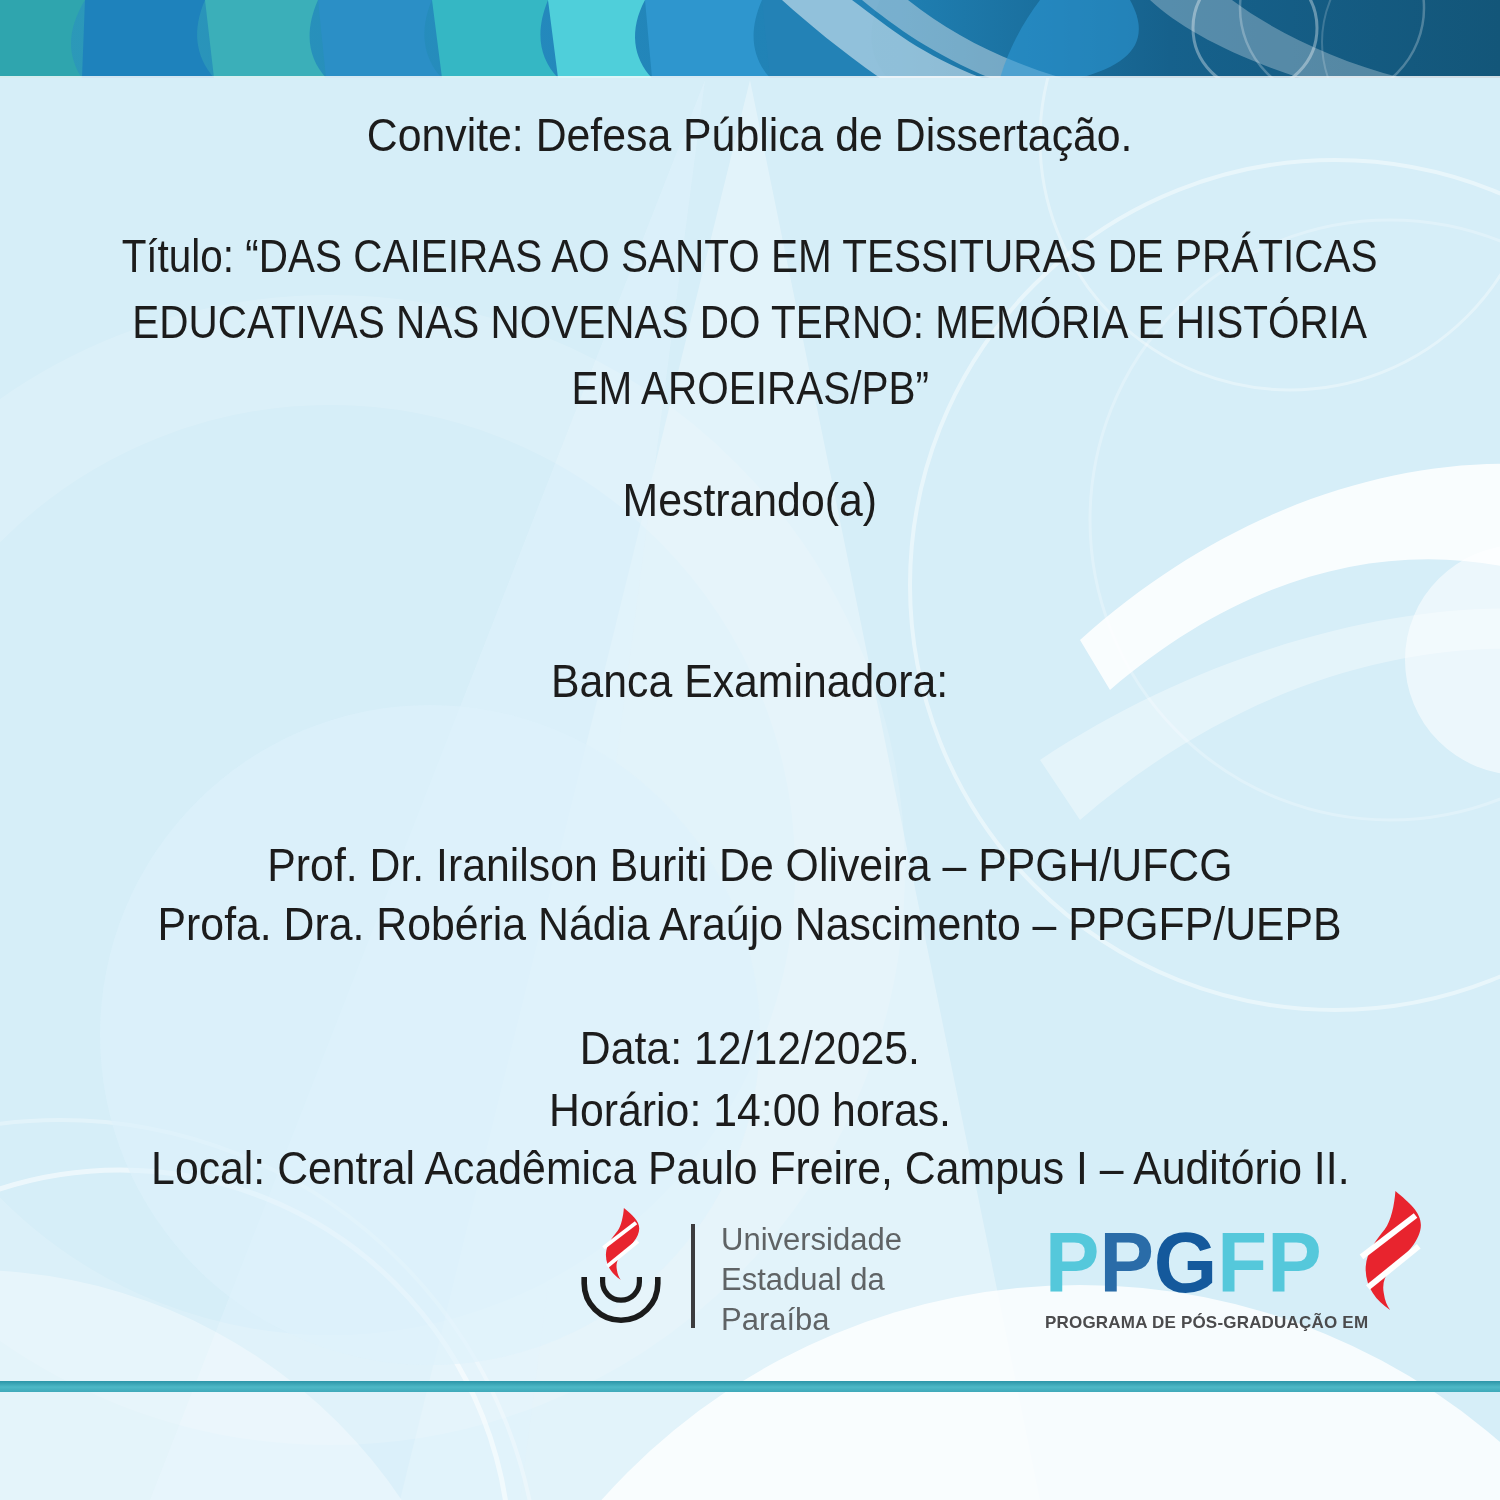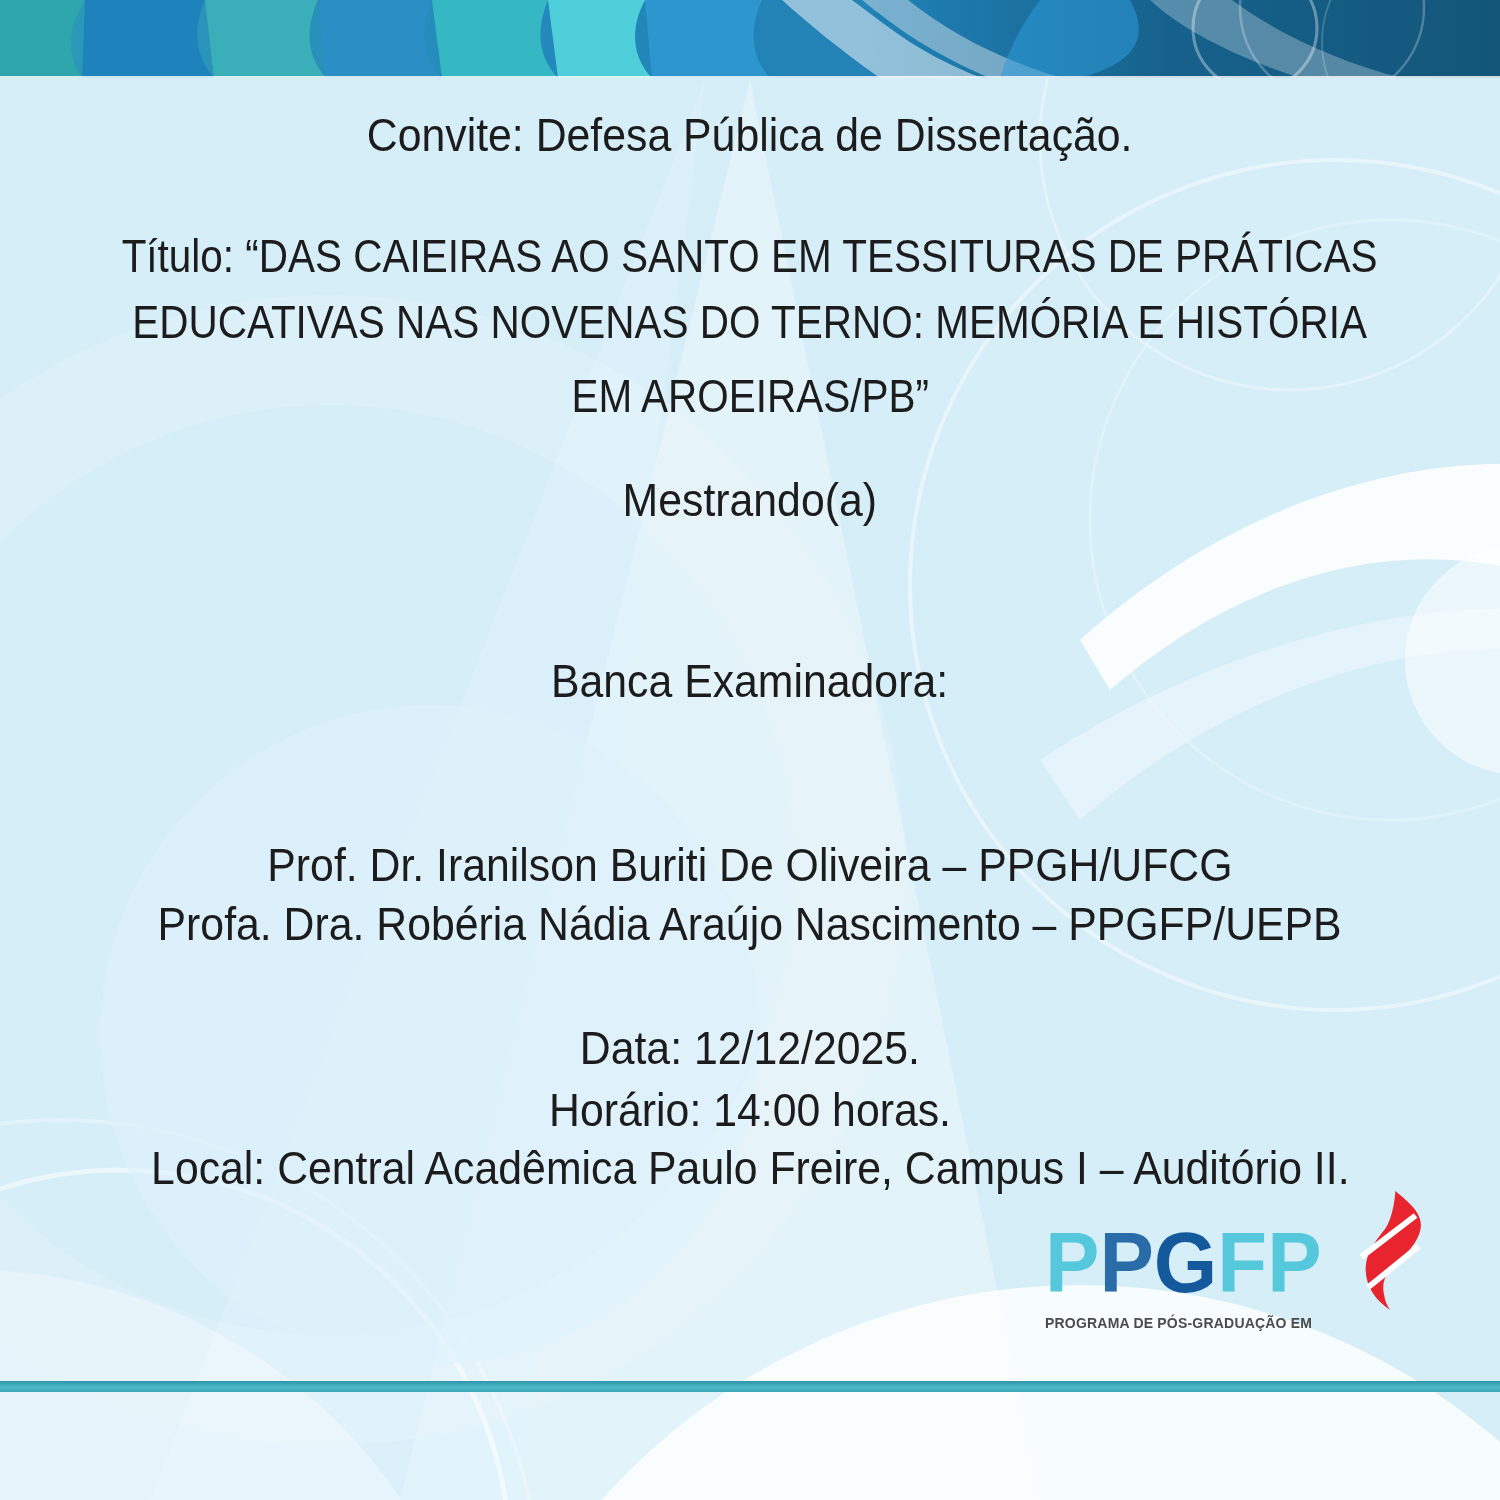--- a/index.html
+++ b/index.html
@@ -19,21 +19,21 @@
   
   .uepb-logo{position:absolute;left:573px;top:1200px;z-index:4;display:flex;align-items:flex-start;}
   .uepb-mark{width:96px;height:130px;}
   .uepb-divider{width:4px;height:104px;background:#3c3c3e;margin:24px 0 0 22px;}
   .uepb-name{margin:20px 0 0 26px;font-size:31px;line-height:40px;color:#5f6365;}
   .ppgfp-logo{position:absolute;left:1005px;top:1188px;z-index:4;width:420px;margin-left:40px;}
   .ppgfp-acronym{font-size:85px;font-weight:bold;letter-spacing:0px;line-height:85px;
                  margin-top:32px;transform:scaleX(0.96);transform-origin:0 50%;}
   .ppgfp-acronym span{display:inline-block;}
   .ppgfp-flame{position:absolute;left:305px;top:2px;width:76px;height:122px;}
-  .ppgfp-sub{margin-top:7px;font-size:14px;font-weight:bold;line-height:22px;
+  .ppgfp-sub{margin-top:7px;font-size:17px;font-weight:bold;line-height:22px;
              color:#4b4b4d;letter-spacing:0.2px;}
   
   .stripe{position:absolute;left:0;top:1381px;width:1500px;height:11px;z-index:3;
           background:linear-gradient(#2c95a8,#4db8c6 55%,#3fa9ba);}
 </style>
 </head>
 <body>
 
 <div class="stage">
 
@@ -81,29 +81,46 @@
     <path d="M1150,0 L1232,0 C1272,30 1332,60 1402,78 L1300,78 C1230,55 1180,28 1150,0 Z" fill="rgba(255,255,255,0.28)"></path>
     <circle cx="1255" cy="28" r="62" fill="none" stroke="rgba(255,255,255,0.35)" stroke-width="3"></circle>
     <circle cx="1332" cy="8" r="92" fill="none" stroke="rgba(255,255,255,0.25)" stroke-width="2.5"></circle>
     <circle cx="1432" cy="42" r="110" fill="none" stroke="rgba(255,255,255,0.18)" stroke-width="2"></circle>
     <rect y="76" width="1500" height="2" fill="rgba(255,255,255,0.8)"></rect>
   </svg>
 
   <div class="txt n" style="top:107px"><span>Convite: Defesa Pública de Dissertação.</span></div>
   <div class="txt c" style="top:228px"><span>Título: “DAS CAIEIRAS AO SANTO EM TESSITURAS DE PRÁTICAS</span></div>
   <div class="txt c" style="top:294px"><span>EDUCATIVAS NAS NOVENAS DO TERNO: MEMÓRIA E HISTÓRIA</span></div>
-  <div class="txt c" style="top:368px"><span>EM AROEIRAS/PB”</span></div>
+  <div class="txt c" style="top:360px"><span>EM AROEIRAS/PB”</span></div>
   <div class="txt n" style="top:472px"><span>Mestrando(a)</span></div>
   <div class="txt n" style="top:653px"><span>Banca Examinadora:</span></div>
   <div class="txt n" style="top:837px"><span>Prof. Dr. Iranilson Buriti De Oliveira – PPGH/UFCG</span></div>
   <div class="txt n" style="top:896px"><span>Profa. Dra. Robéria Nádia Araújo Nascimento – PPGFP/UEPB</span></div>
   <div class="txt n" style="top:1020px"><span>Data: 12/12/2025.</span></div>
   <div class="txt n" style="top:1082px"><span>Horário: 14:00 horas.</span></div>
   <div class="txt n" style="top:1140px"><span>Local: Central Acadêmica Paulo Freire, Campus I – Auditório II.</span></div>
 
+  <div class="uepb-logo">
+    <svg class="uepb-mark" viewBox="0 0 120 140" aria-hidden="true">
+      <g transform="translate(30,-2) scale(0.80)">
+        <path fill="#e8242e" d="M42,1 C55,12 66,21 66,33 C66,47 52,61 41,71 C33,78 29,87 31,97 C32,104 34,109 37,113 C23,104 13,90 14,72 C15,58 24,47 32,37 C38,29 41,14 42,1 Z"></path>
+        <path stroke="#ffffff" stroke-width="6" fill="none" d="M10,63 L61,24"></path>
+        <path stroke="#ffffff" stroke-width="6" fill="none" d="M16,92 L64,53"></path>
+      </g>
+      <path d="M14,85 l0,8 a46,46 0 0 0 92,0 l0,-8" fill="none" stroke="#1b1b1b" stroke-width="7"></path>
+      <path d="M37,85 l0,6 a23,23 0 0 0 46,0 l0,-6" fill="none" stroke="#1b1b1b" stroke-width="6.5"></path>
+    </svg>
+    <div class="uepb-divider"></div>
+    <div class="uepb-name">
+      <div>Universidade</div>
+      <div>Estadual da</div>
+      <div>Paraíba</div>
+    </div>
+  </div>
 
   <div class="ppgfp-logo">
     <svg class="ppgfp-flame" viewBox="0 0 70 115" aria-hidden="true">
       <path fill="#e8242e" d="M42,1 C55,12 66,21 66,33 C66,47 52,61 41,71 C33,78 29,87 31,97 C32,104 34,109 37,113 C23,104 13,90 14,72 C15,58 24,47 32,37 C38,29 41,14 42,1 Z"></path>
       <path stroke="#ffffff" stroke-width="5.5" fill="none" d="M10,63 L61,24"></path>
       <path stroke="#ffffff" stroke-width="5.5" fill="none" d="M16,92 L64,53"></path>
     </svg>
     <div class="ppgfp-acronym">
       <span style="color: rgb(85, 200, 219);">P</span><span style="color: rgb(42, 108, 168);">P</span><span style="color: rgb(20, 89, 156);">G</span><span style="color: rgb(85, 200, 219);">F</span><span style="color: rgb(85, 200, 219);">P</span>
     </div>

